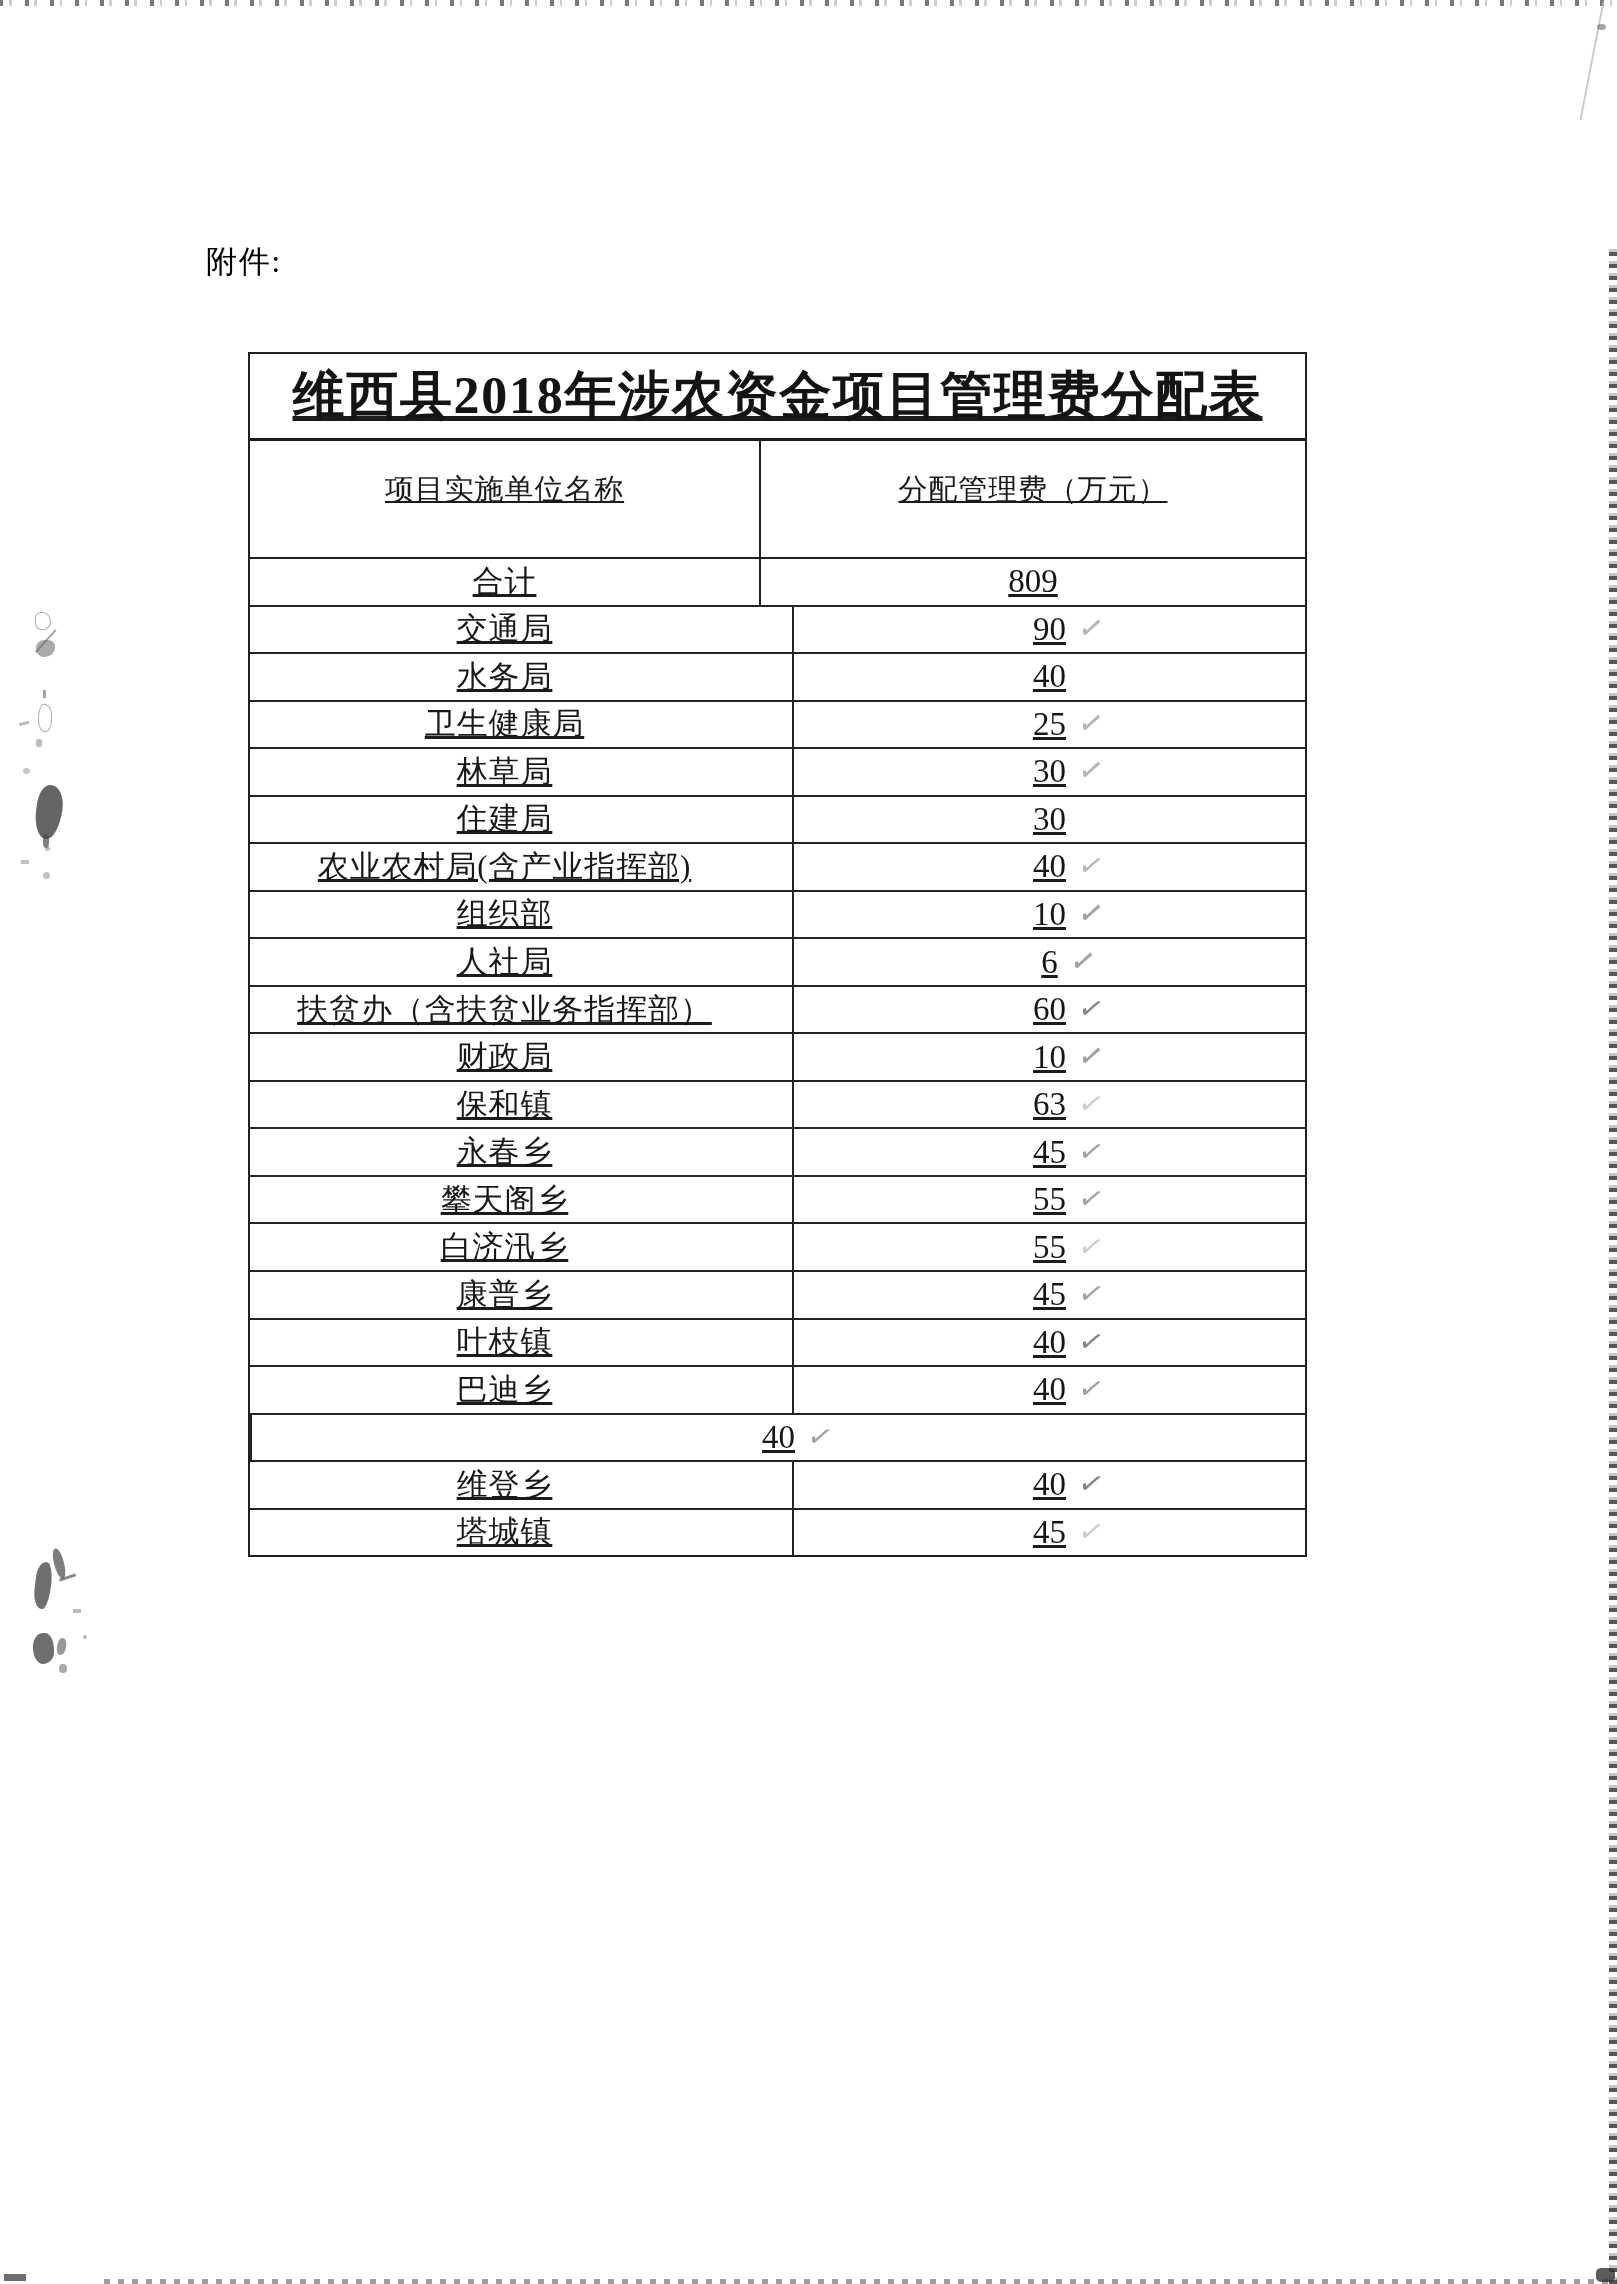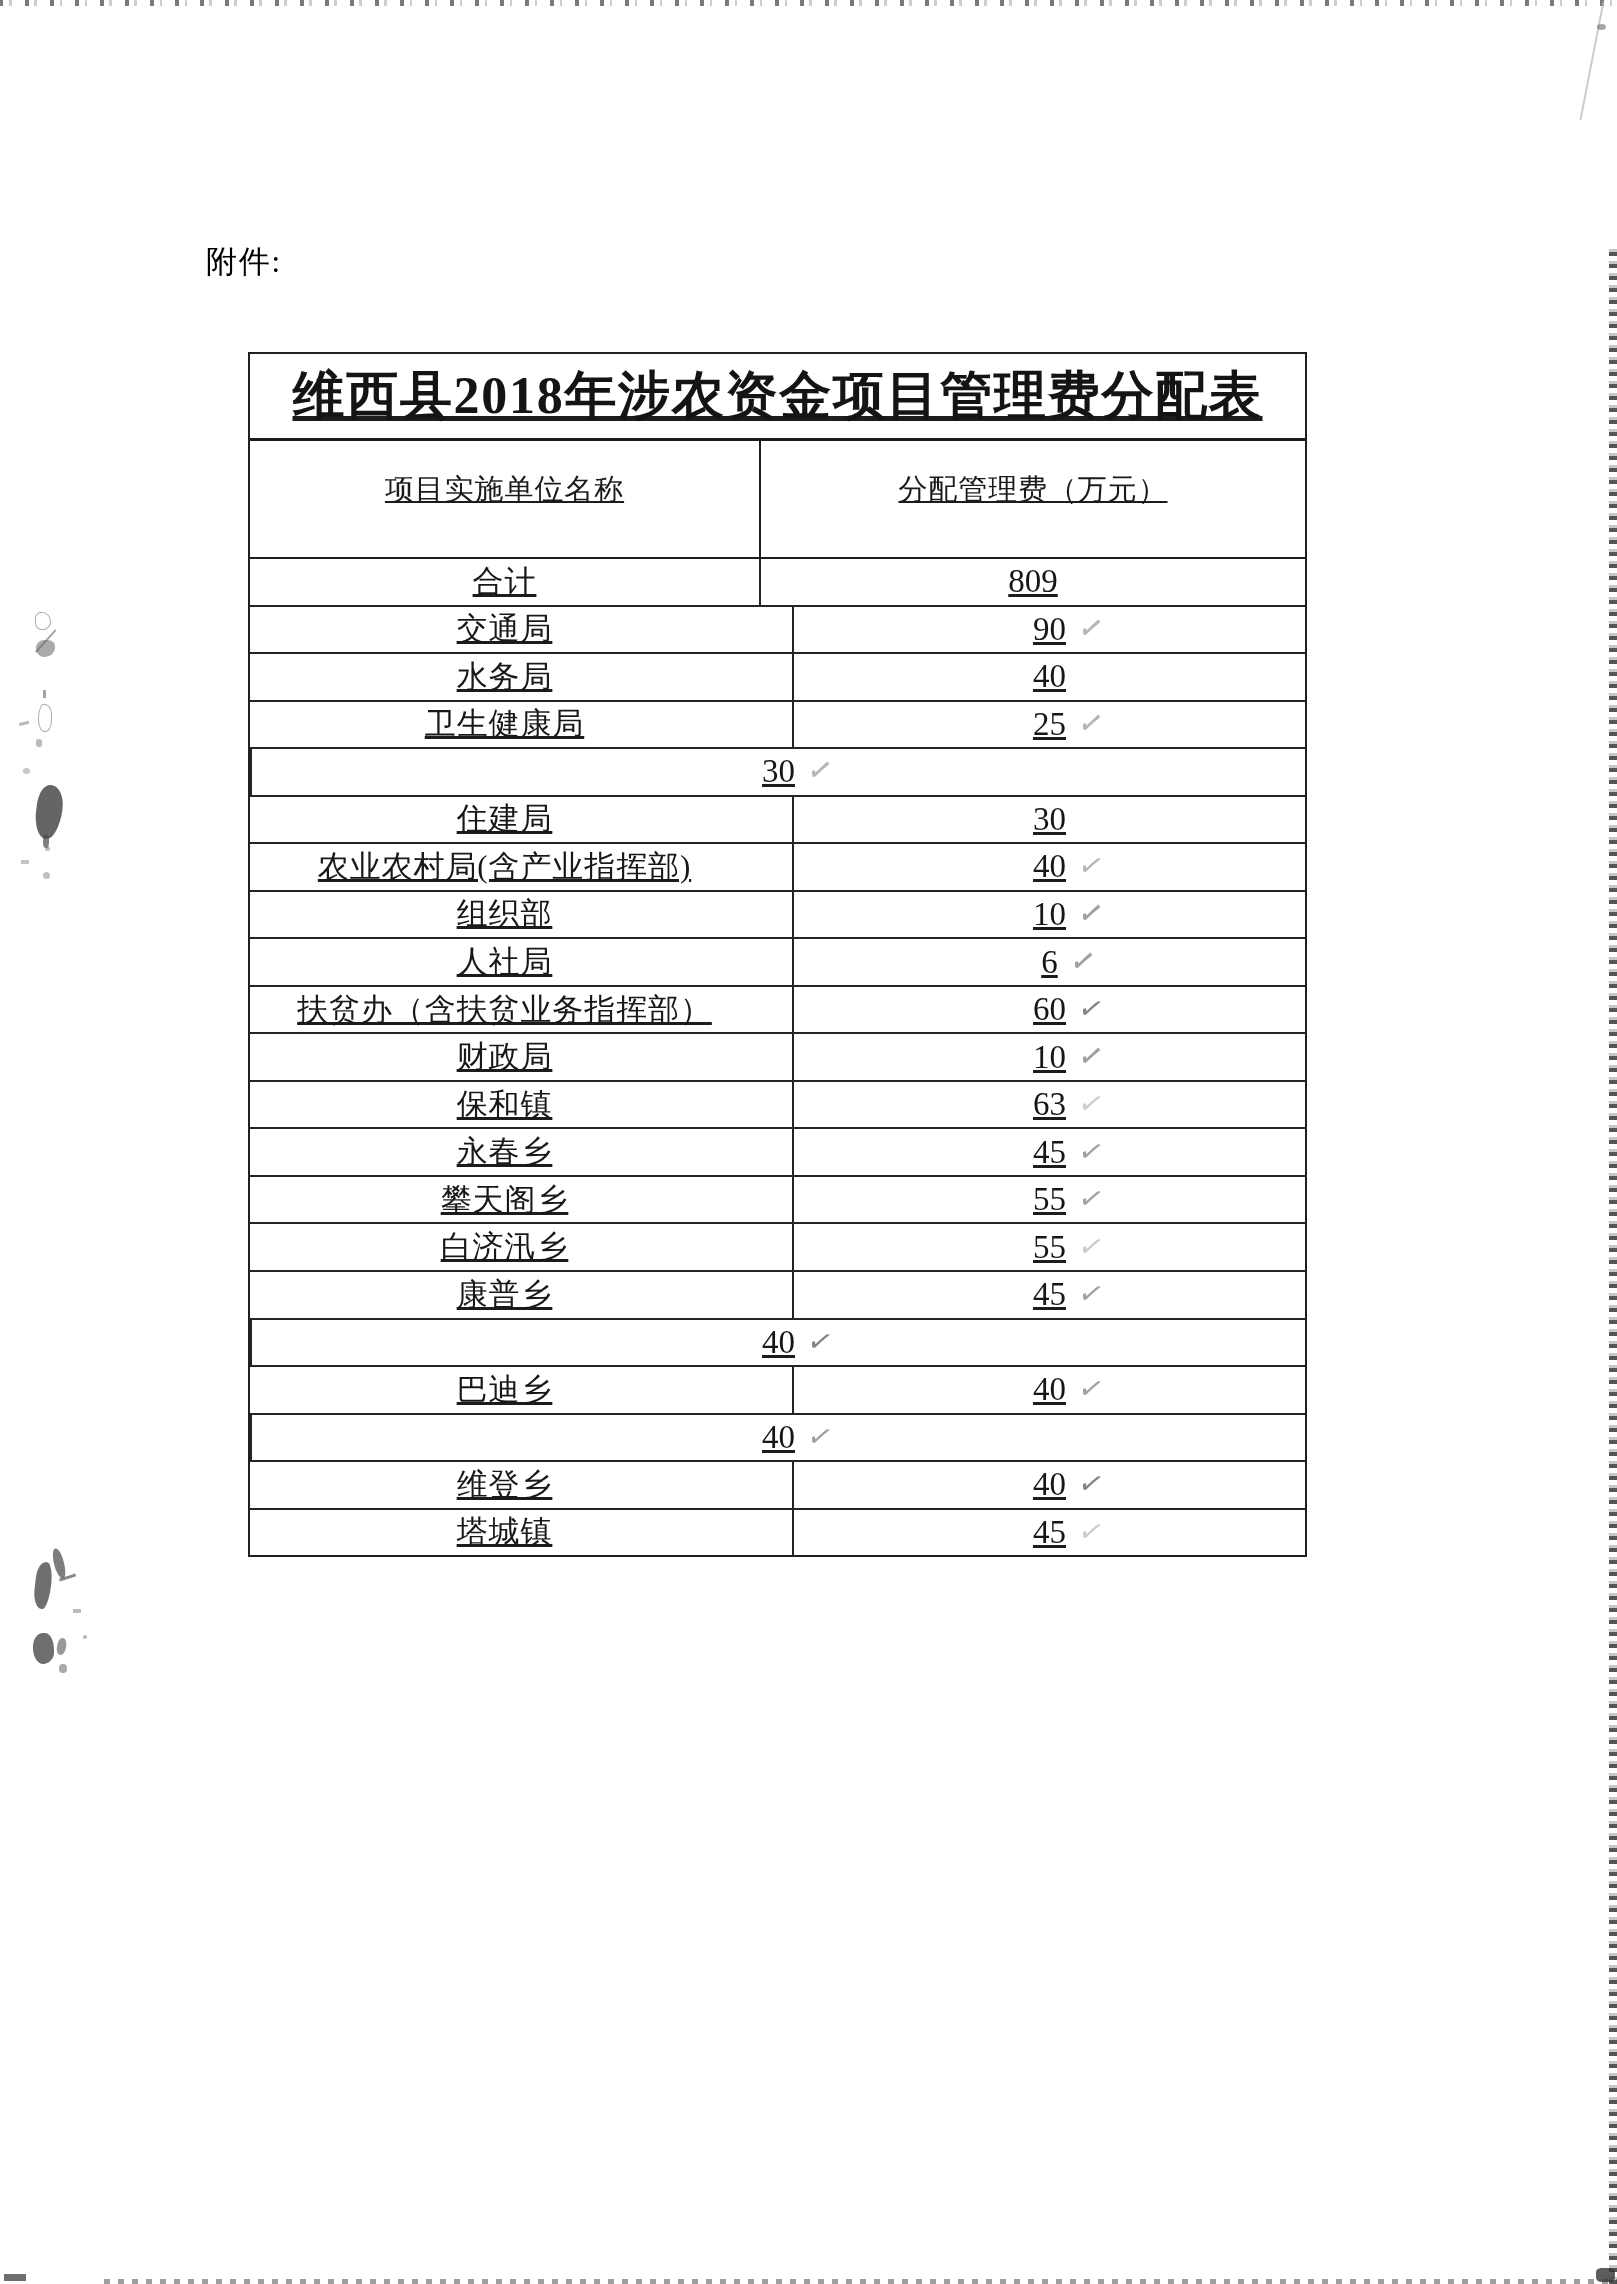--- a/index.html
+++ b/index.html
@@ -173,20 +173,21 @@
           <span class="value-wrap"><span class="num">40</span></span>
         </div>
       </div>
       <div class="data-row">
         <div class="name-cell">卫生健康局</div>
         <div class="value-cell">
           <span class="value-wrap"><span class="num">25</span><span class="mark xcheck light">✓</span></span>
         </div>
       </div>
       <div class="data-row">
+        <div class="name-cell">林草局</div>
         <div class="value-cell">
           <span class="value-wrap"><span class="num">30</span><span class="mark xcheck light">✓</span></span>
         </div>
       </div>
       <div class="data-row">
         <div class="name-cell">住建局</div>
         <div class="value-cell">
           <span class="value-wrap"><span class="num">30</span></span>
         </div>
       </div>
@@ -244,20 +245,21 @@
           <span class="value-wrap"><span class="num">55</span><span class="mark check faint">✓</span></span>
         </div>
       </div>
       <div class="data-row">
         <div class="name-cell">康普乡</div>
         <div class="value-cell">
           <span class="value-wrap"><span class="num">45</span><span class="mark check medium">✓</span></span>
         </div>
       </div>
       <div class="data-row">
+        <div class="name-cell">叶枝镇</div>
         <div class="value-cell">
           <span class="value-wrap"><span class="num">40</span><span class="mark check dark">✓</span></span>
         </div>
       </div>
       <div class="data-row">
         <div class="name-cell">巴迪乡</div>
         <div class="value-cell">
           <span class="value-wrap"><span class="num">40</span><span class="mark check medium">✓</span></span>
         </div>
       </div>

